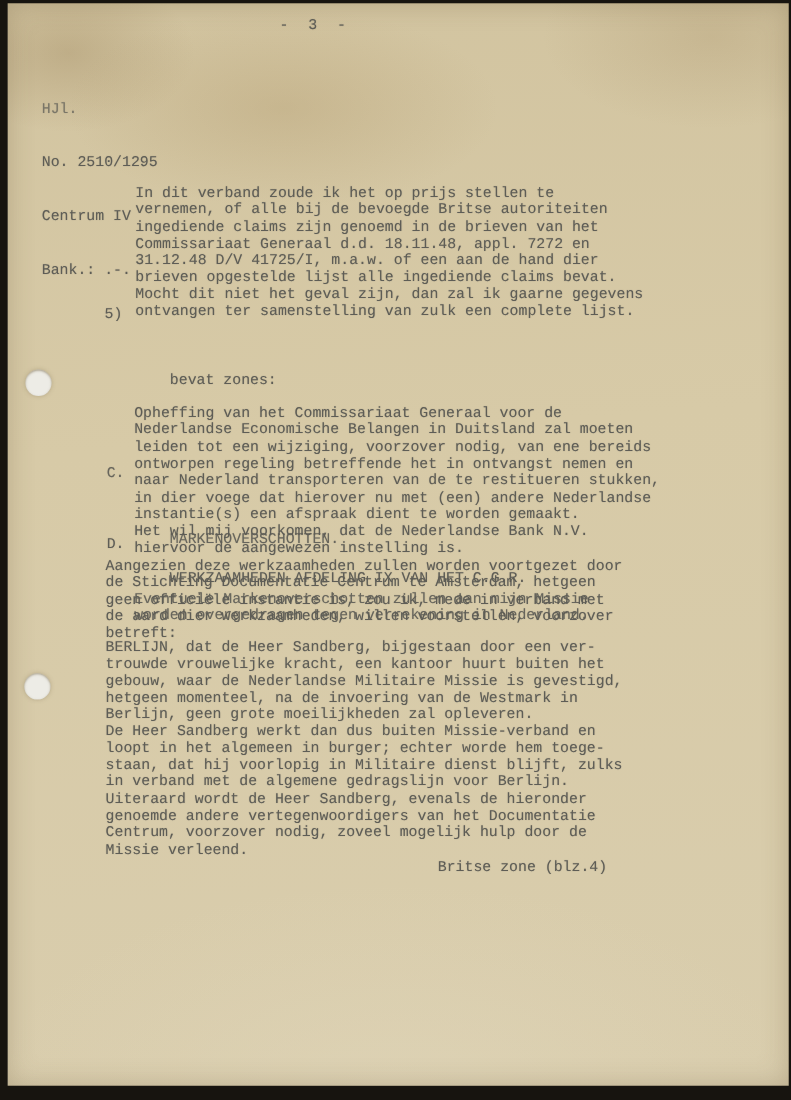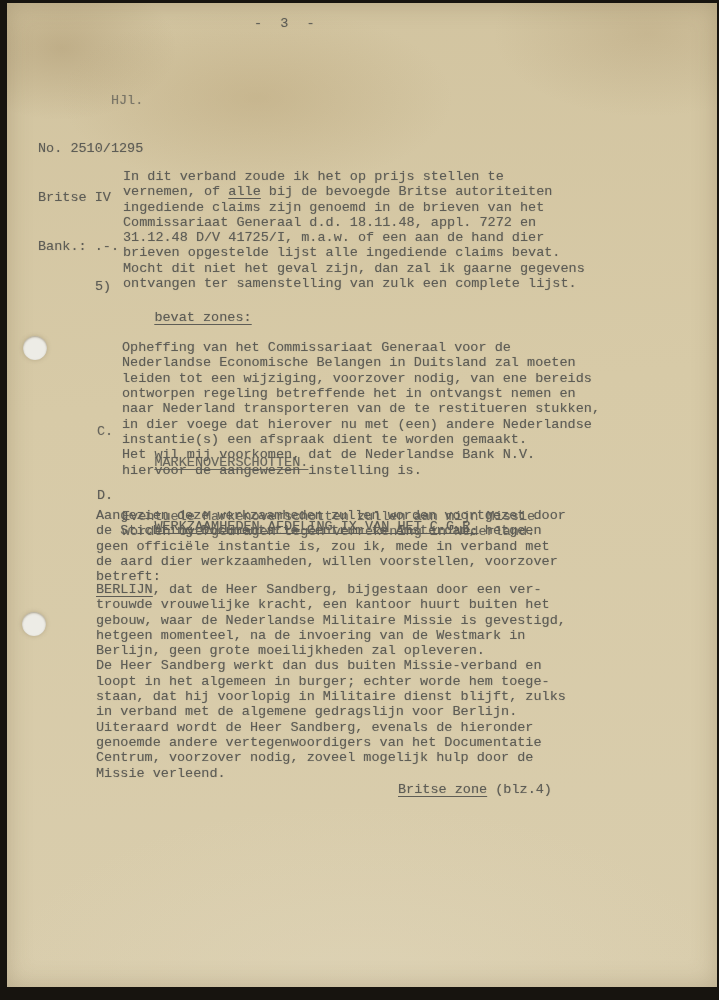--- a/index.html
+++ b/index.html
@@ -31,27 +31,27 @@
   .txt{
     position:absolute;
     color:#5e5d56;
     font-size:13.5px;
     line-height:15.3px;
     white-space:pre-wrap;
     text-shadow:0 0 1px rgba(94,93,86,0.45);
   }
   .faded{opacity:0.92;}
   .u{
-    text-decoration:underline;
     text-decoration-thickness:1.4px;
     text-underline-offset:2.5px;
+    margin-top:29px;
   }
   .pagenum{top:13px;left:247px;word-spacing:10px;}
   .refblock{top:57px;left:31px;line-height:16.3px;}
-  .ref-initials{opacity:0.75;filter:blur(0.3px);text-align:right;}
+  .ref-initials{opacity:0.75;filter:blur(0.3px);}
   .dateline{top:74px;left:324px;line-height:15.6px;}
   .para1{top:166px;left:116px;width:560px;}
   .sec5{top:276px;left:115px;width:565px;}
   .sec5 .label{position:absolute;left:-27px;top:0;}
   .secC{top:421px;left:115px;width:560px;}
   .secC .label{position:absolute;left:-25px;top:0;}
   .secC .body{margin-top:24px;}
   .secD-head{top:485px;left:115px;width:560px;}
   .secD-head .label{position:absolute;left:-25px;top:0;}
   .secD-body{top:505px;left:89px;width:580px;}
@@ -64,21 +64,21 @@
 <div class="paper">
 
   <div class="hole hole1"></div>
   <div class="hole hole2"></div>
 
   <div class="txt pagenum">- 3 -</div>
 
   <div class="txt refblock">
     <div class="ref-initials">HJl.</div>
     <div>No. 2510/1295</div>
-    <div>Britse IV</div>
+    <div>Centrum IV</div>
     <div>Bank.: .-.</div>
   </div>
 
 
   <div class="txt para1"><span>In dit verband zoude ik het op prijs stellen te
 vernemen, of </span><span class="u">alle</span><span> bij de bevoegde Britse autoriteiten
 ingediende claims zijn genoemd in de brieven van het
 Commissariaat Generaal d.d. 18.11.48, appl. 7272 en
 31.12.48 D/V 41725/I, m.a.w. of een aan de hand dier
 brieven opgestelde lijst alle ingediende claims bevat.

